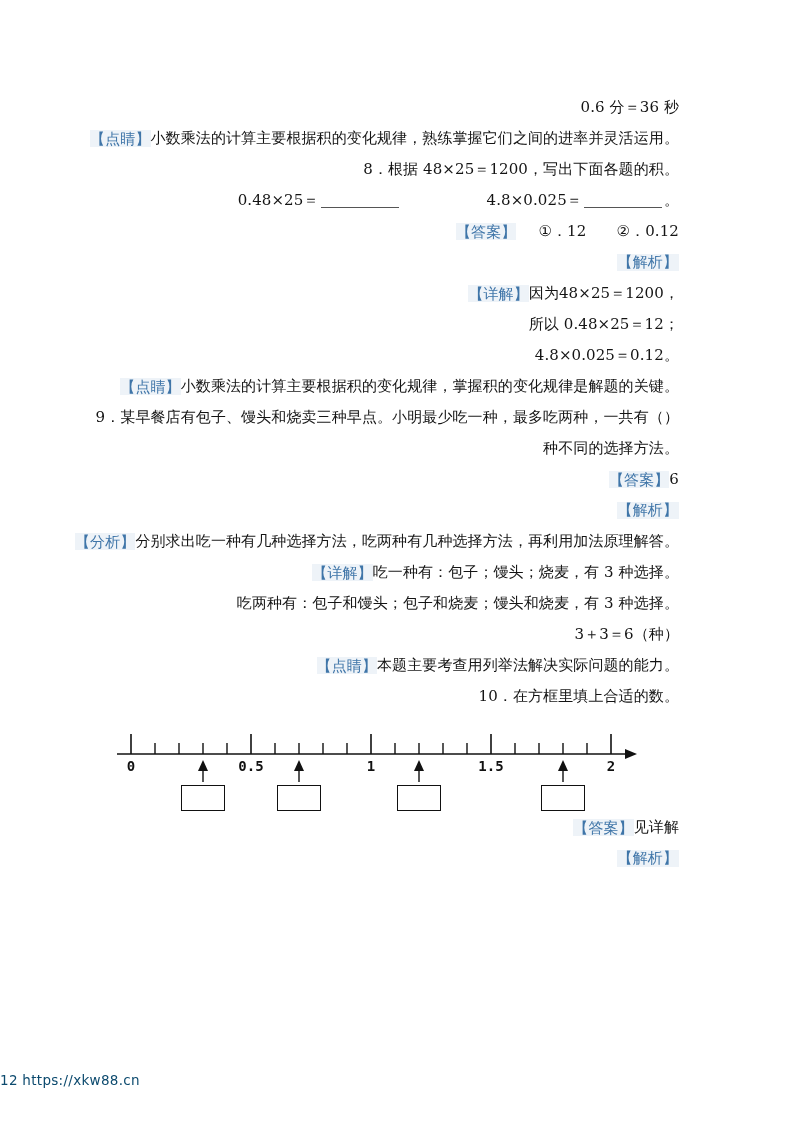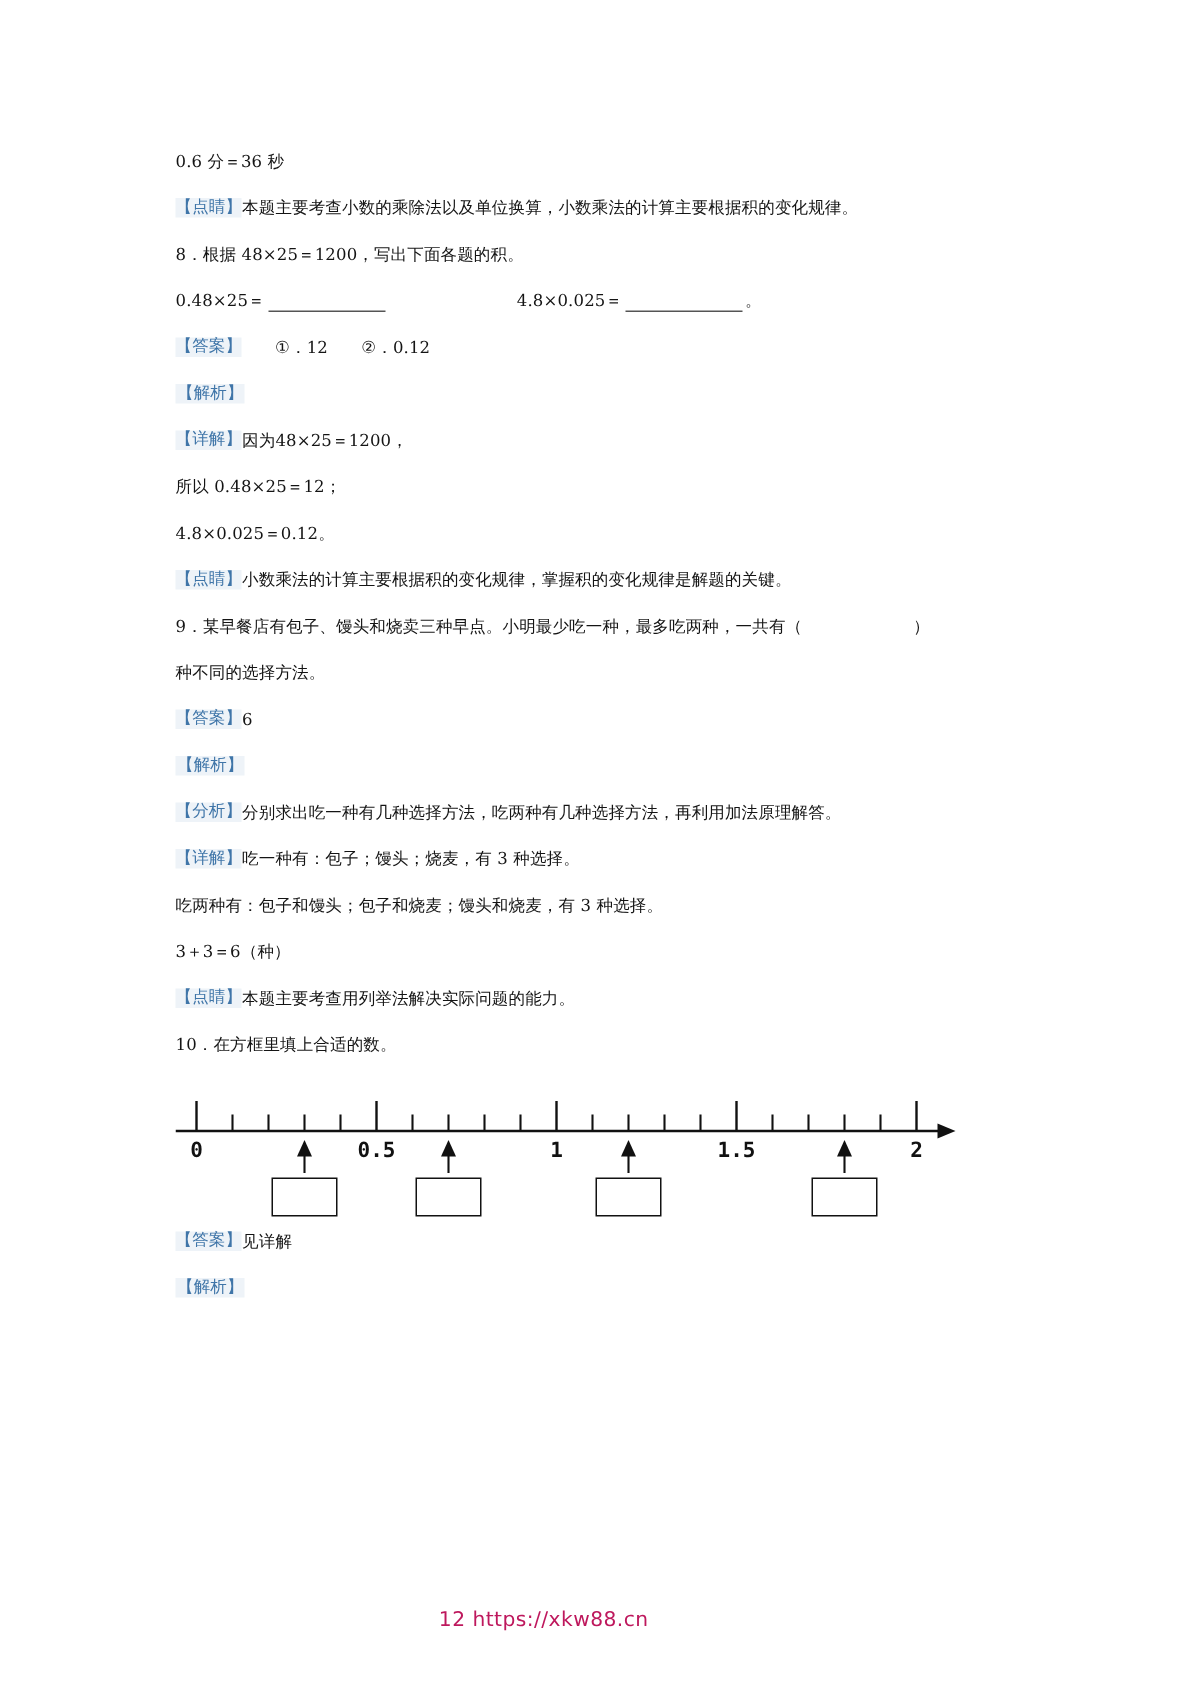--- a/index.html
+++ b/index.html
@@ -25,30 +25,31 @@
 
   .content {
     position: absolute;
     left: 117px;
     top: 92px;
     width: 562px;
   }
 
   
   .line {
-    font-size: 11px;
+    font-size: 15px;
     line-height: 1.0;
     color: #141414;
     margin: 0 0 0 0;
     padding: 0;
     height: 31px;
     display: flex;
     align-items: center;
     white-space: nowrap;
     letter-spacing: 0.1px;
+    justify-content: flex-end;
   }
   .line.para {
     white-space: normal;
     display: block;
     line-height: 31px;
     height: auto;
     text-align: justify;
     text-justify: inter-ideograph;
   }
 
@@ -98,42 +99,42 @@
     background: #fff;
     box-sizing: border-box;
   }
 
   
   .footer {
     position: absolute;
     left: 0;
     top: 1072px;
     width: 725px;
-    text-align: center;
+    text-align: left;
     font-family: "DejaVu Sans", "Liberation Sans", sans-serif;
     font-size: 13.5px;
-    color: #be185d;
+    color: #0c4a6e;
     letter-spacing: 0.3px;
   }
 </style>
 </head>
 <body>
 
 <div class="page">
 
   <div class="content">
 
     <div class="line cn">
       <span>0.6 分＝36 秒</span>
     </div>
 
 
     <div class="line cn">
       <span class="tag">【点睛】</span>
-        <span>本题主要考查小数的乘除法以及单位换算，小数乘法的计算主要根据积的变化规律。</span>
+        <span>小数乘法的计算主要根据积的变化规律，熟练掌握它们之间的进率并灵活运用。</span>
     </div>
 
     <div class="line cn">
       <span>8．根据 48×25＝1200，写出下面各题的积。</span>
     </div>
 
     <div class="line cn">
       <span>0.48×25＝</span>
         <span class="blank"></span>
         <span class="gap-wide"></span>

